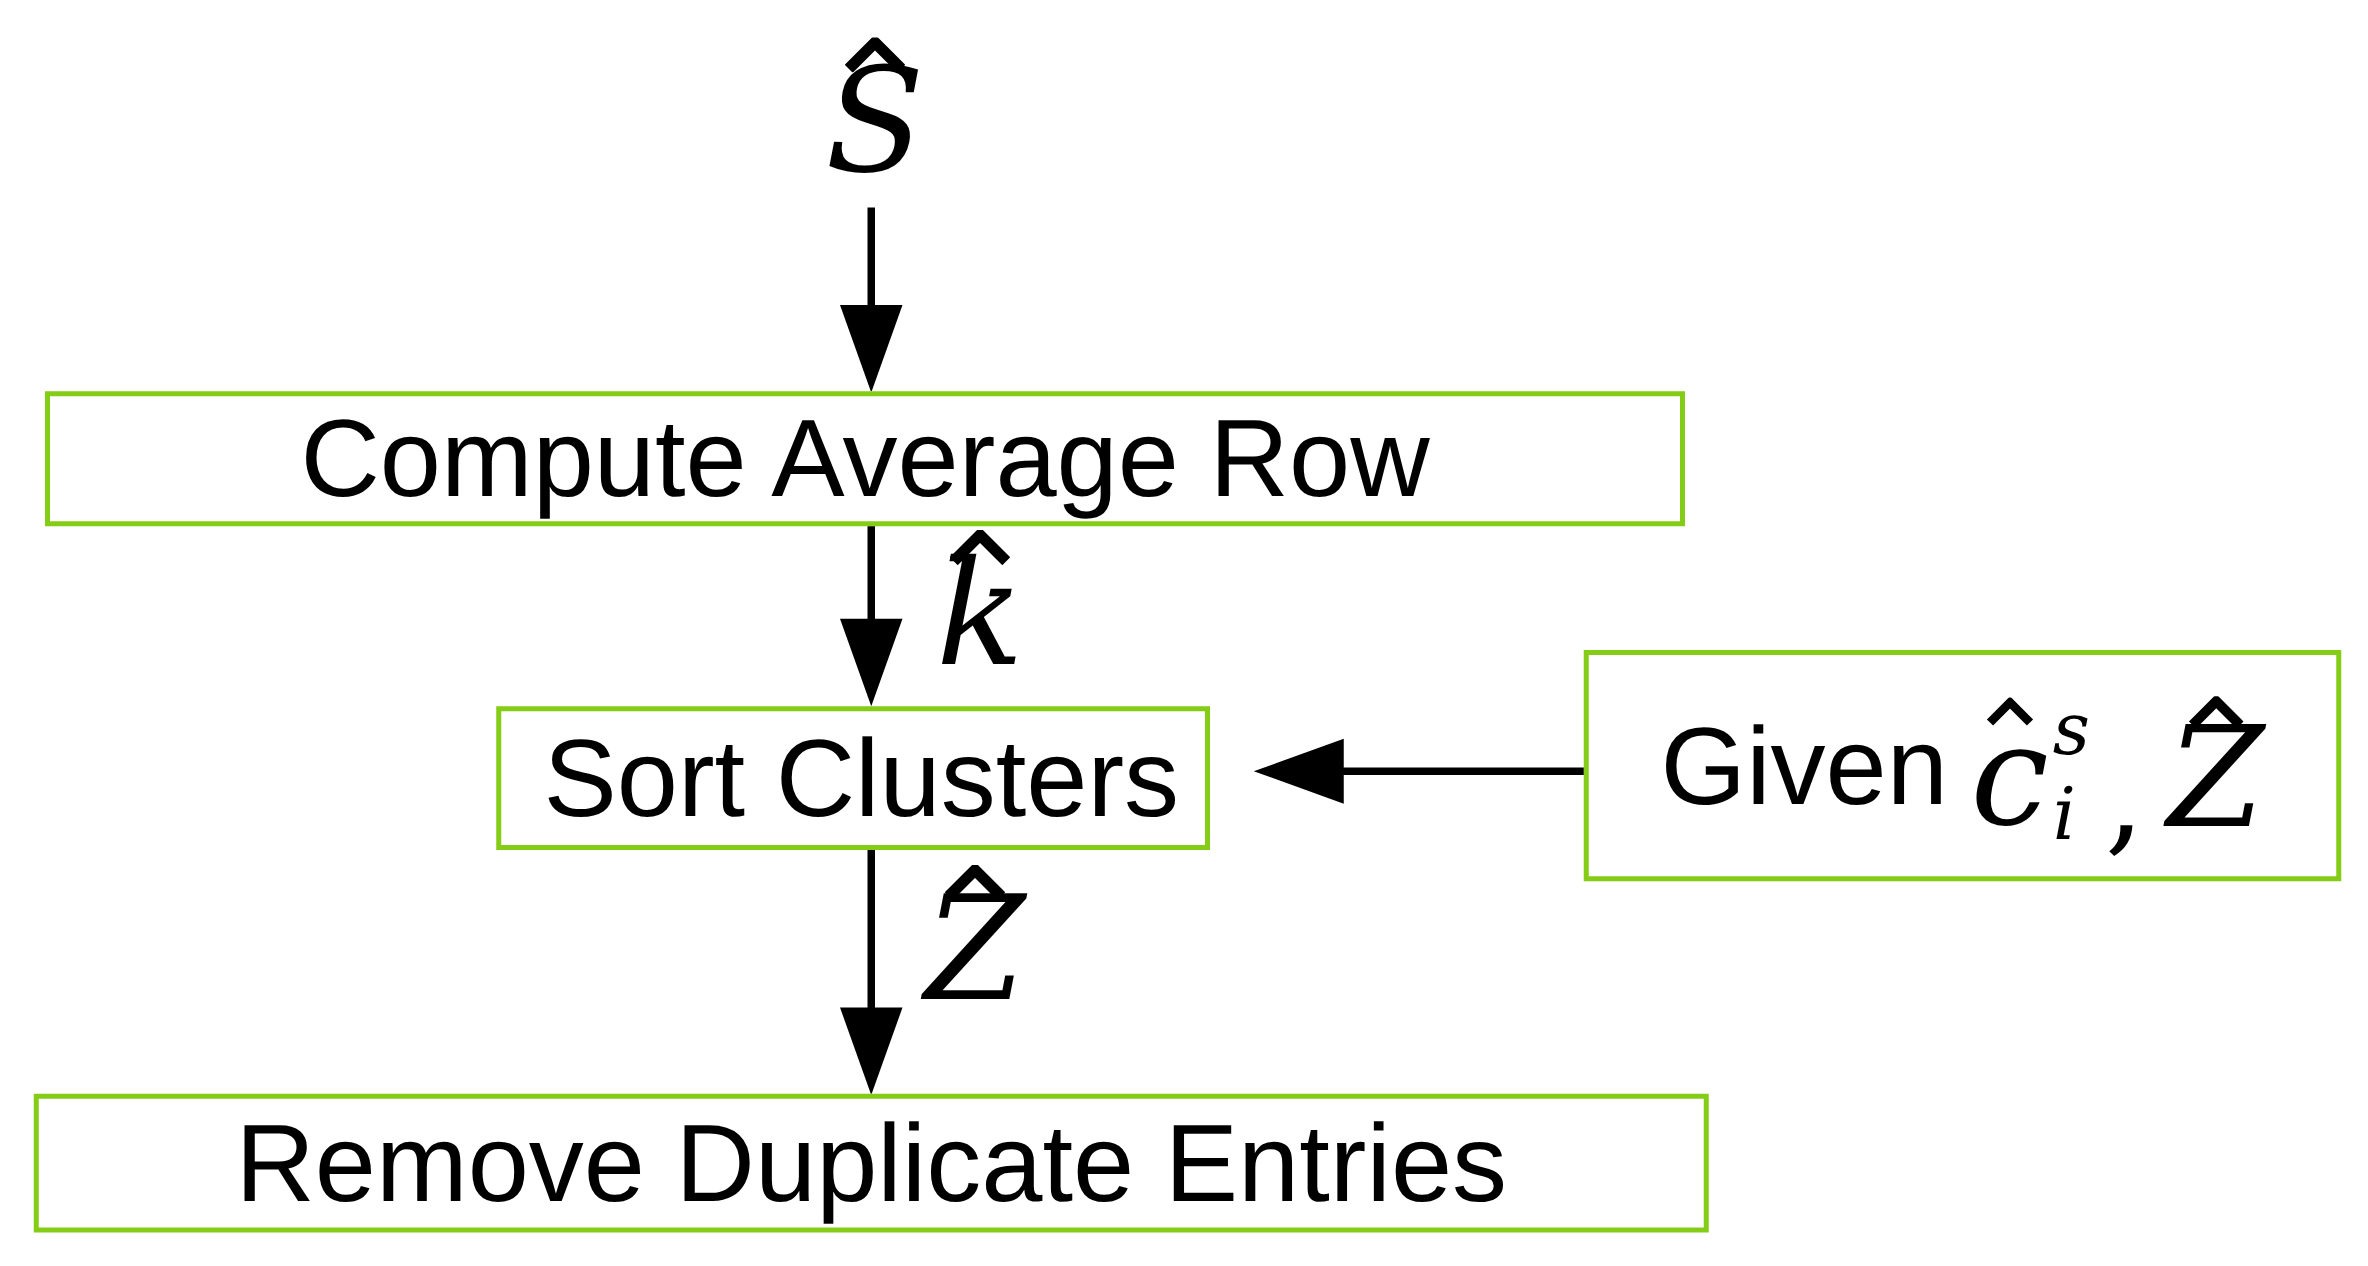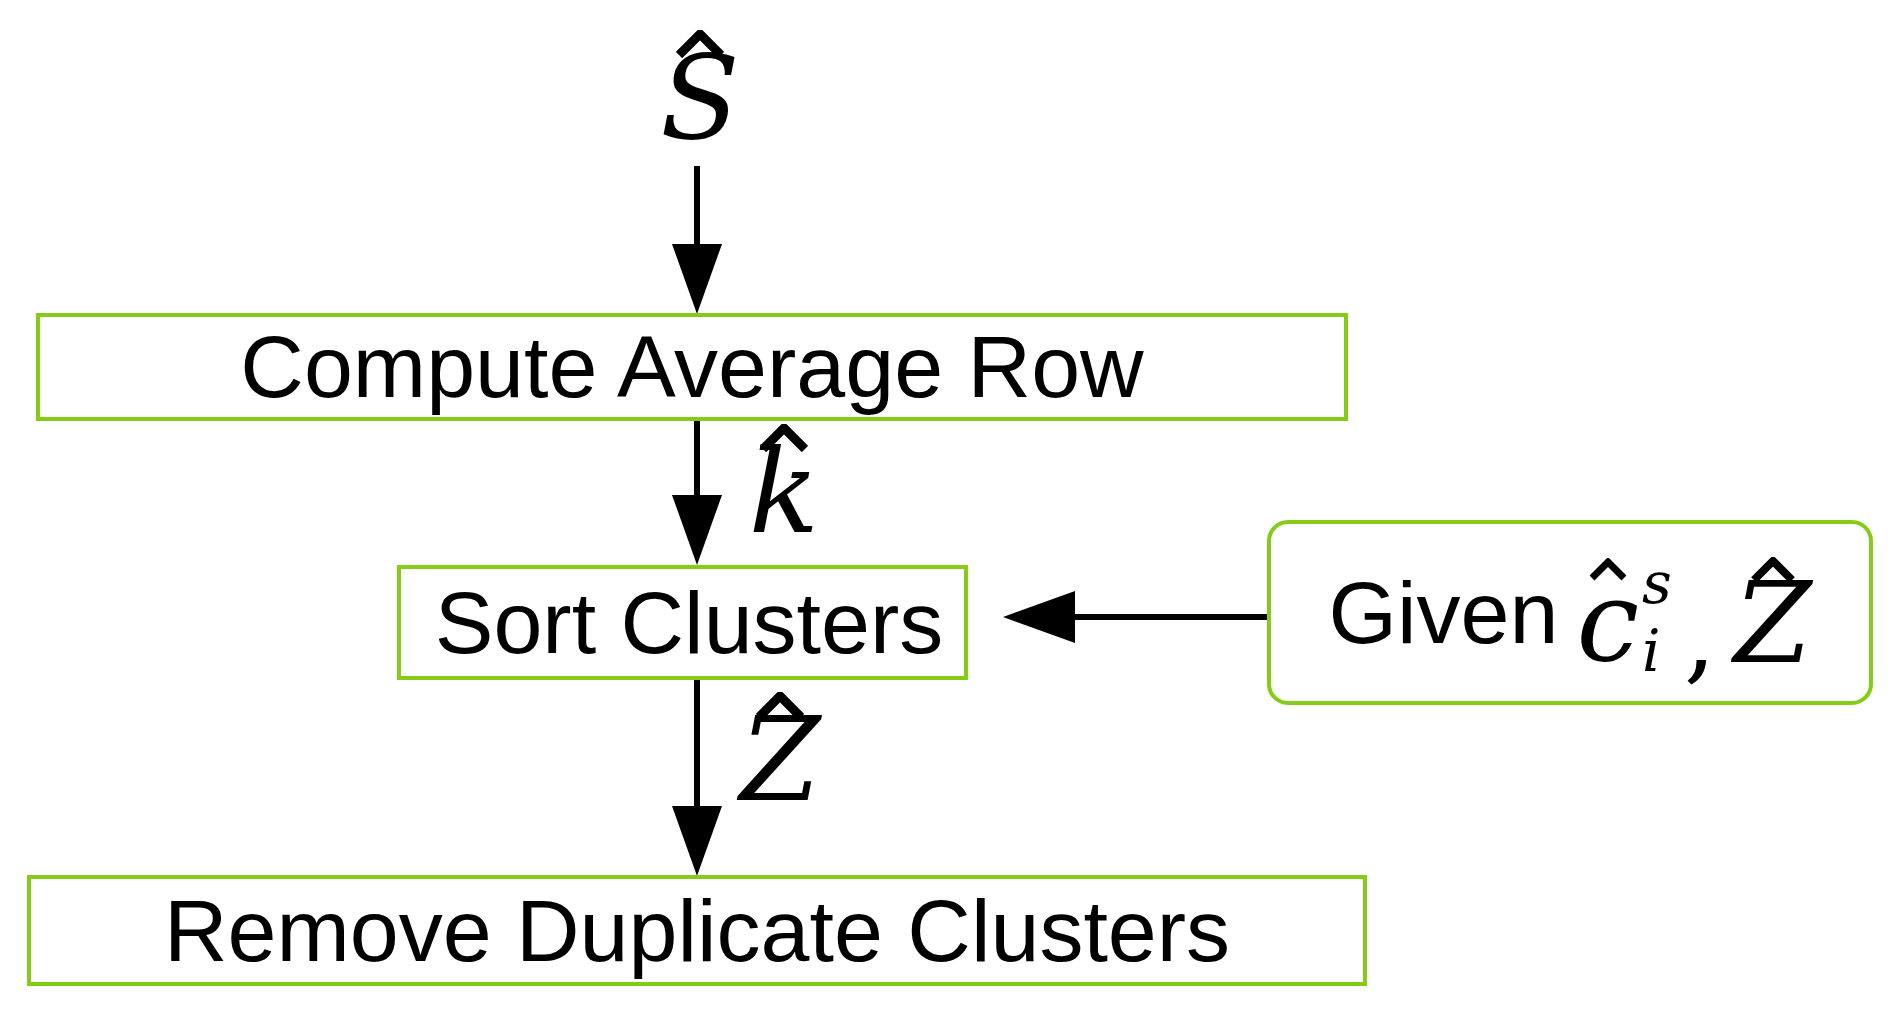--- a/index.html
+++ b/index.html
@@ -75,21 +75,21 @@
     <svg class="hat-svg" width="48" height="28" viewBox="0 0 48 28">
       <path d="M3 25 L24 4 L45 25" stroke="#000000" stroke-width="9" fill="none"></path>
     </svg>
     <span class="ltr">k</span>
   </div>
 
   <div class="fbox" style="left:397px;top:565px;width:571px;height:115px;padding-left:13px;">
     <span>Sort Clusters</span>
   </div>
 
-  <div class="fbox" style="left:1267px;top:520px;width:606px;height:185px;border-radius:21px;">
+  <div class="fbox" style="left:1267px;top:520px;width:606px;height:185px;">
     <div class="given-content">
       <span class="gword">Given</span>
       <span class="term">
         <span class="stack">
           <svg class="hat-svg" width="38" height="23" viewBox="0 0 38 23">
             <path d="M3 20 L19 4 L35 20" stroke="#000000" stroke-width="7" fill="none"></path>
           </svg>
           <span class="mltr">c</span>
         </span>
         <span class="scripts">
@@ -116,16 +116,16 @@
   <div class="vhead" style="left:672px;top:806px;"></div>
 
   <div class="mlabel" style="left:738px;top:692px;width:84px;">
     <svg class="hat-svg" width="48" height="28" viewBox="0 0 48 28">
       <path d="M3 25 L24 4 L45 25" stroke="#000000" stroke-width="9" fill="none"></path>
     </svg>
     <span class="ltr">Z</span>
   </div>
 
   <div class="fbox" style="left:27px;top:875px;width:1340px;height:111px;">
-    <span>Remove Duplicate Clusters</span>
+    <span>Remove Duplicate Entries</span>
   </div>
 
 </div>
 
 </body></html>

